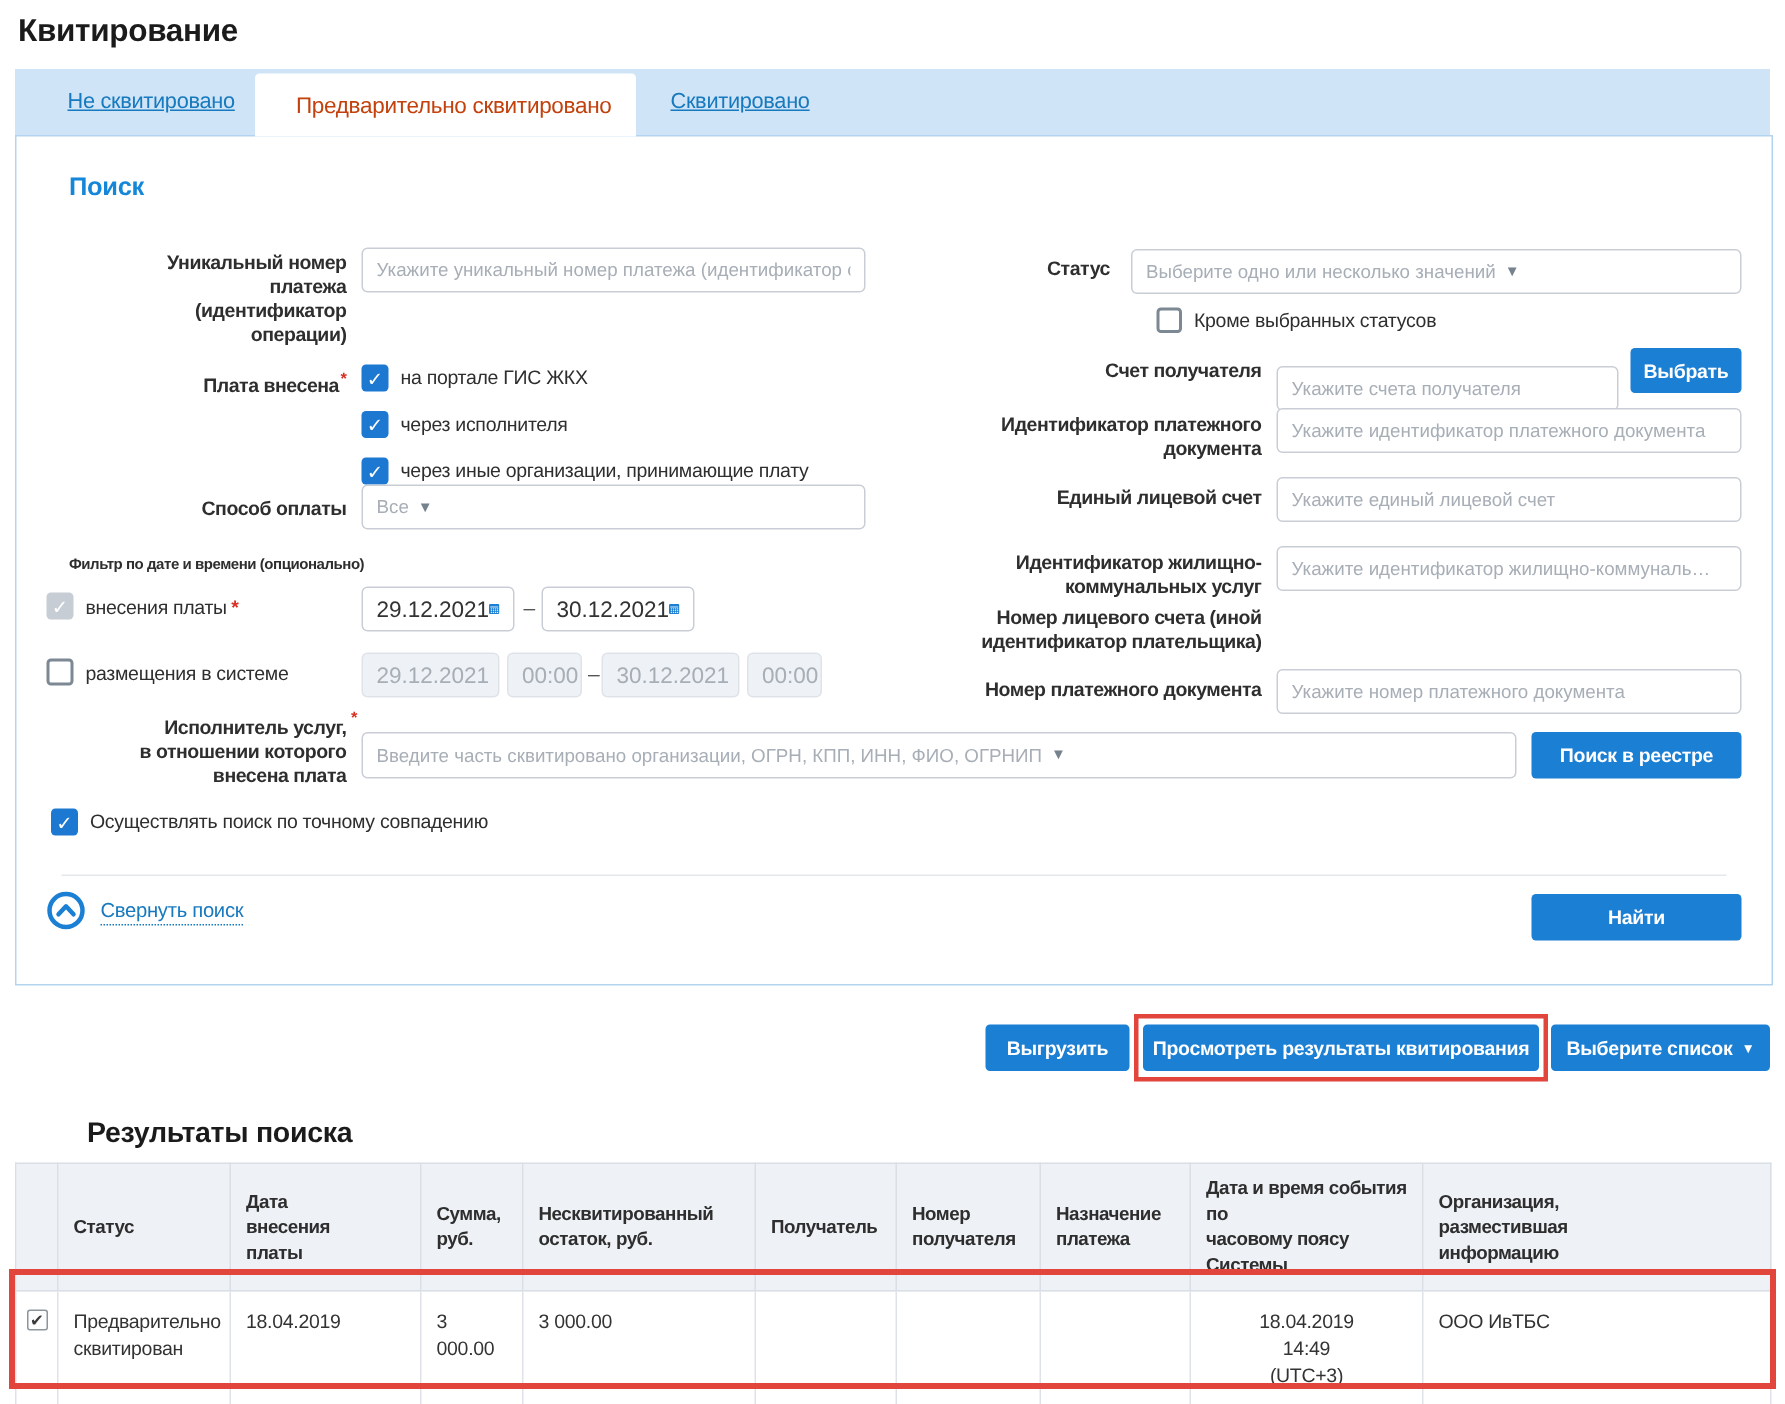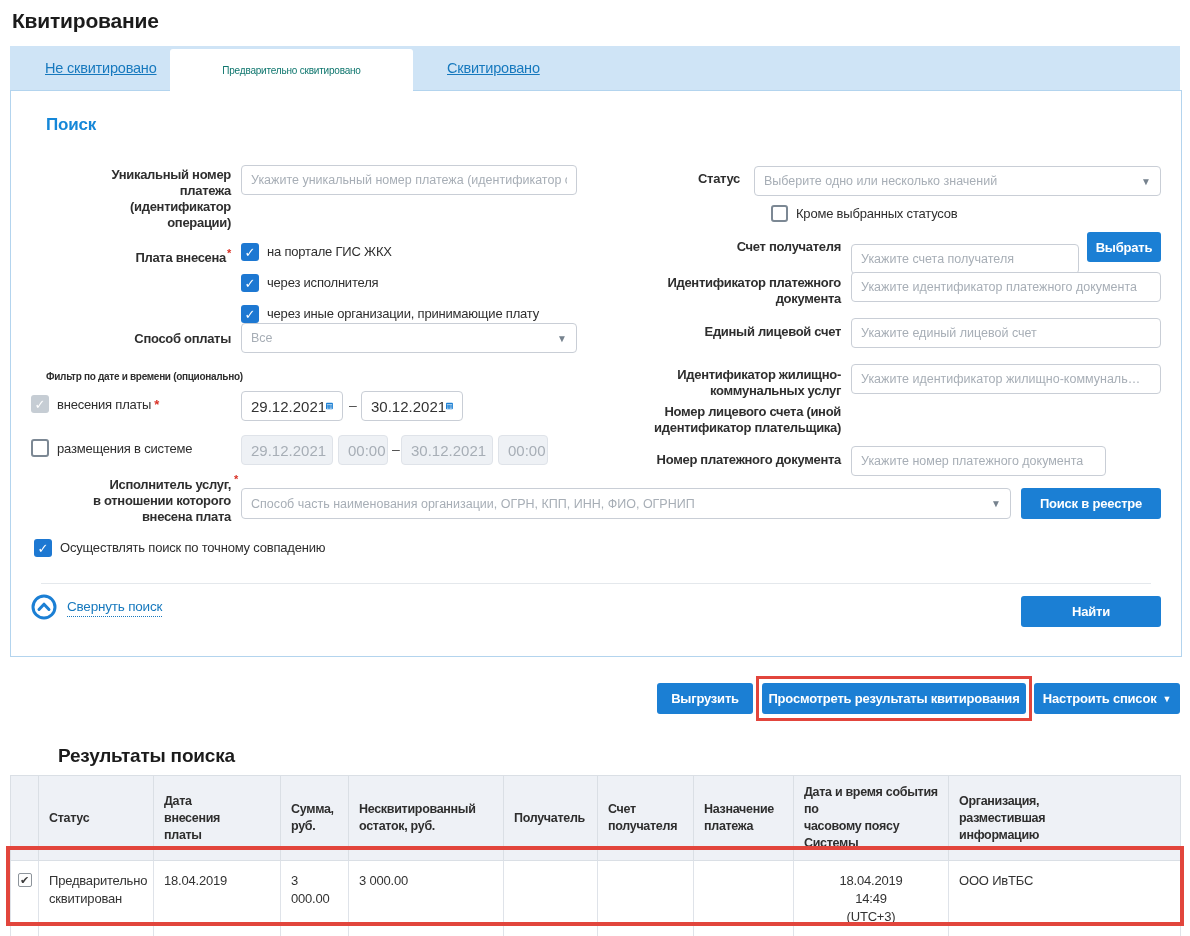--- a/index.html
+++ b/index.html
@@ -12,37 +12,37 @@
   h1{font-size:21px;font-weight:bold;color:#1b1b1b;margin:0;letter-spacing:-0.2px;}
   
   .tabbar{background:#cfe4f6;}
   .tab-link{
     position:absolute;top:0;height:44px;line-height:44px;font-size:14.5px;
     color:#1779be;text-decoration:underline;cursor:pointer;letter-spacing:-0.2px;
   }
   .tab-active{
     position:absolute;left:160px;top:3px;width:243px;height:42px;background:#fff;
     border-radius:3px 3px 0 0;display:flex;align-items:center;justify-content:center;
-    font-size:10px;color:#0f766e;z-index:3;letter-spacing:-0.2px;
+    font-size:15px;color:#c2410c;z-index:3;letter-spacing:-0.2px;padding-left:11px;
   }
   
   .panel{background:#fff;border:1px solid #b3d4ee;z-index:1;}
   .section-h{font-size:17px;font-weight:bold;color:#1587d8;letter-spacing:-0.2px;}
   .subhead{font-size:10px;font-weight:bold;color:#2e2e2e;letter-spacing:-0.3px;}
   .lbl{font-size:13px;font-weight:bold;color:#2e2e2e;text-align:right;line-height:16px;letter-spacing:-0.3px;}
   .plain{font-size:13px;color:#2e2e2e;letter-spacing:-0.2px;}
   .req-sup{color:#d93025;font-size:11px;vertical-align:super;font-weight:bold;margin-left:1px;}
   .req-in{color:#d93025;font-size:13px;font-weight:bold;margin-left:3px;}
   input.fld,.fld{
     box-sizing:border-box;border:1px solid #c9ced6;border-radius:4px;background:#fff;
     font-family:"Liberation Sans","DejaVu Sans",sans-serif;font-size:12.5px;color:#333;
     padding:0 9px;outline:none;
   }
   input.fld::placeholder{color:#a7aeb6;opacity:1;}
-  .selectlike{display:flex;align-items:center;justify-content:space-between;}
+  .selectlike{display:flex;align-items:center;}
   .ph{color:#a7aeb6;font-size:12.5px;overflow:hidden;white-space:nowrap;text-overflow:ellipsis;}
   .arrow{color:#76828e;font-size:10px;flex:0 0 auto;margin-left:6px;}
   .dateinput{display:flex;align-items:center;justify-content:space-between;}
   .dateinput .val{font-size:15px;color:#333;}
   .disabled-fld{background:#eef1f5;border-color:#dfe3e9;}
   .disabled-fld .val{color:#a7aeb6;}
   .dash{font-size:14px;color:#555;}
   
   .cbrow{display:flex;align-items:flex-start;gap:8px;}
   .cbx{width:18px;height:18px;border-radius:3px;box-sizing:border-box;flex:0 0 auto;
@@ -184,21 +184,21 @@
     </div>
   <div class="fld dateinput disabled-fld abs" style="left:487px;top:344px;width:50px;height:30px;">
       <span class="val">00:00</span>
     </div>
 
   <div class="lbl pre abs" style="left:30px;top:386px;width:190px;">Исполнитель услуг,
 в отношении которого
 внесена плата</div>
   <span class="req-sup abs" style="left:222px;top:382px;">*</span>
   <div class="fld selectlike abs" style="left:230px;top:397px;width:770px;height:31px;">
-    <span class="ph">Способ часть наименования организации, ОГРН, КПП, ИНН, ФИО, ОГРНИП</span>
+    <span class="ph">Введите часть сквитировано организации, ОГРН, КПП, ИНН, ФИО, ОГРНИП</span>
     <span class="arrow">▼</span>
   </div>
   <button class="btn abs" style="left:1010px;top:397px;width:140px;height:31px;">Поиск в реестре</button>
 
   <div class="cbrow abs" style="left:23px;top:448px;">
     <span class="cbx on"></span>
     <span class="cblabel">Осуществлять поиск по точному совпадению</span>
   </div>
 
   <div class="divider abs" style="left:30px;top:492px;width:1110px;height:1px;"></div>
@@ -232,27 +232,27 @@
   <input class="fld abs" style="left: 840px; top: 227px; width: 310px; height: 30px;" placeholder="Укажите единый лицевой счет">
 
   <div class="lbl pre abs" style="left:640px;top:276px;width:190px;">Идентификатор жилищно-
 коммунальных услуг</div>
   <input class="fld abs" style="left: 840px; top: 273px; width: 310px; height: 30px;" placeholder="Укажите идентификатор жилищно-коммуналь…">
 
   <div class="lbl pre abs" style="left:640px;top:313px;width:190px;">Номер лицевого счета (иной
 идентификатор плательщика)</div>
 
   <div class="lbl abs" style="left:640px;top:361px;width:190px;">Номер платежного документа</div>
-  <input class="fld abs" style="left: 840px; top: 355px; width: 255px; height: 30px;" placeholder="Укажите номер платежного документа">
+  <input class="fld abs" style="left: 840px; top: 355px; width: 310px; height: 30px;" placeholder="Укажите номер платежного документа">
 </div>
 
 <button class="btn abs" style="left:657px;top:683px;width:96px;height:31px;">Выгрузить</button>
 <button class="btn abs" style="left:762px;top:683px;width:264px;height:31px;">Просмотреть результаты квитирования</button>
 <button class="btn abs" style="left:1034px;top:683px;width:146px;height:31px;">
-  <span>Настроить список</span>
+  <span>Выберите список</span>
   <span class="arr-w">▼</span>
 </button>
 
 <div class="res-h abs" style="left:10px;top:745px;margin-left:48px;">Результаты поиска</div>
 
 <table class="res abs" style="left:10px;top:775px;">
   <colgroup>
     <col style="width:28px">
       <col style="width:115px">
       <col style="width:127px">
@@ -269,21 +269,21 @@
     <th></th>
     <th class="pre">Статус</th>
     <th class="pre">Дата
 внесения
 платы</th>
     <th class="pre">Сумма,
 руб.</th>
     <th class="pre">Несквитированный
 остаток, руб.</th>
     <th class="pre">Получатель</th>
-    <th class="pre">Счет
+    <th class="pre">Номер
 получателя</th>
     <th class="pre">Назначение
 платежа</th>
     <th class="pre">Дата и время события по
 часовому поясу Системы</th>
     <th class="pre">Организация,
 разместившая
 информацию</th>
   </tr>
   <tr style="height:72px;padding-left:40px;">

